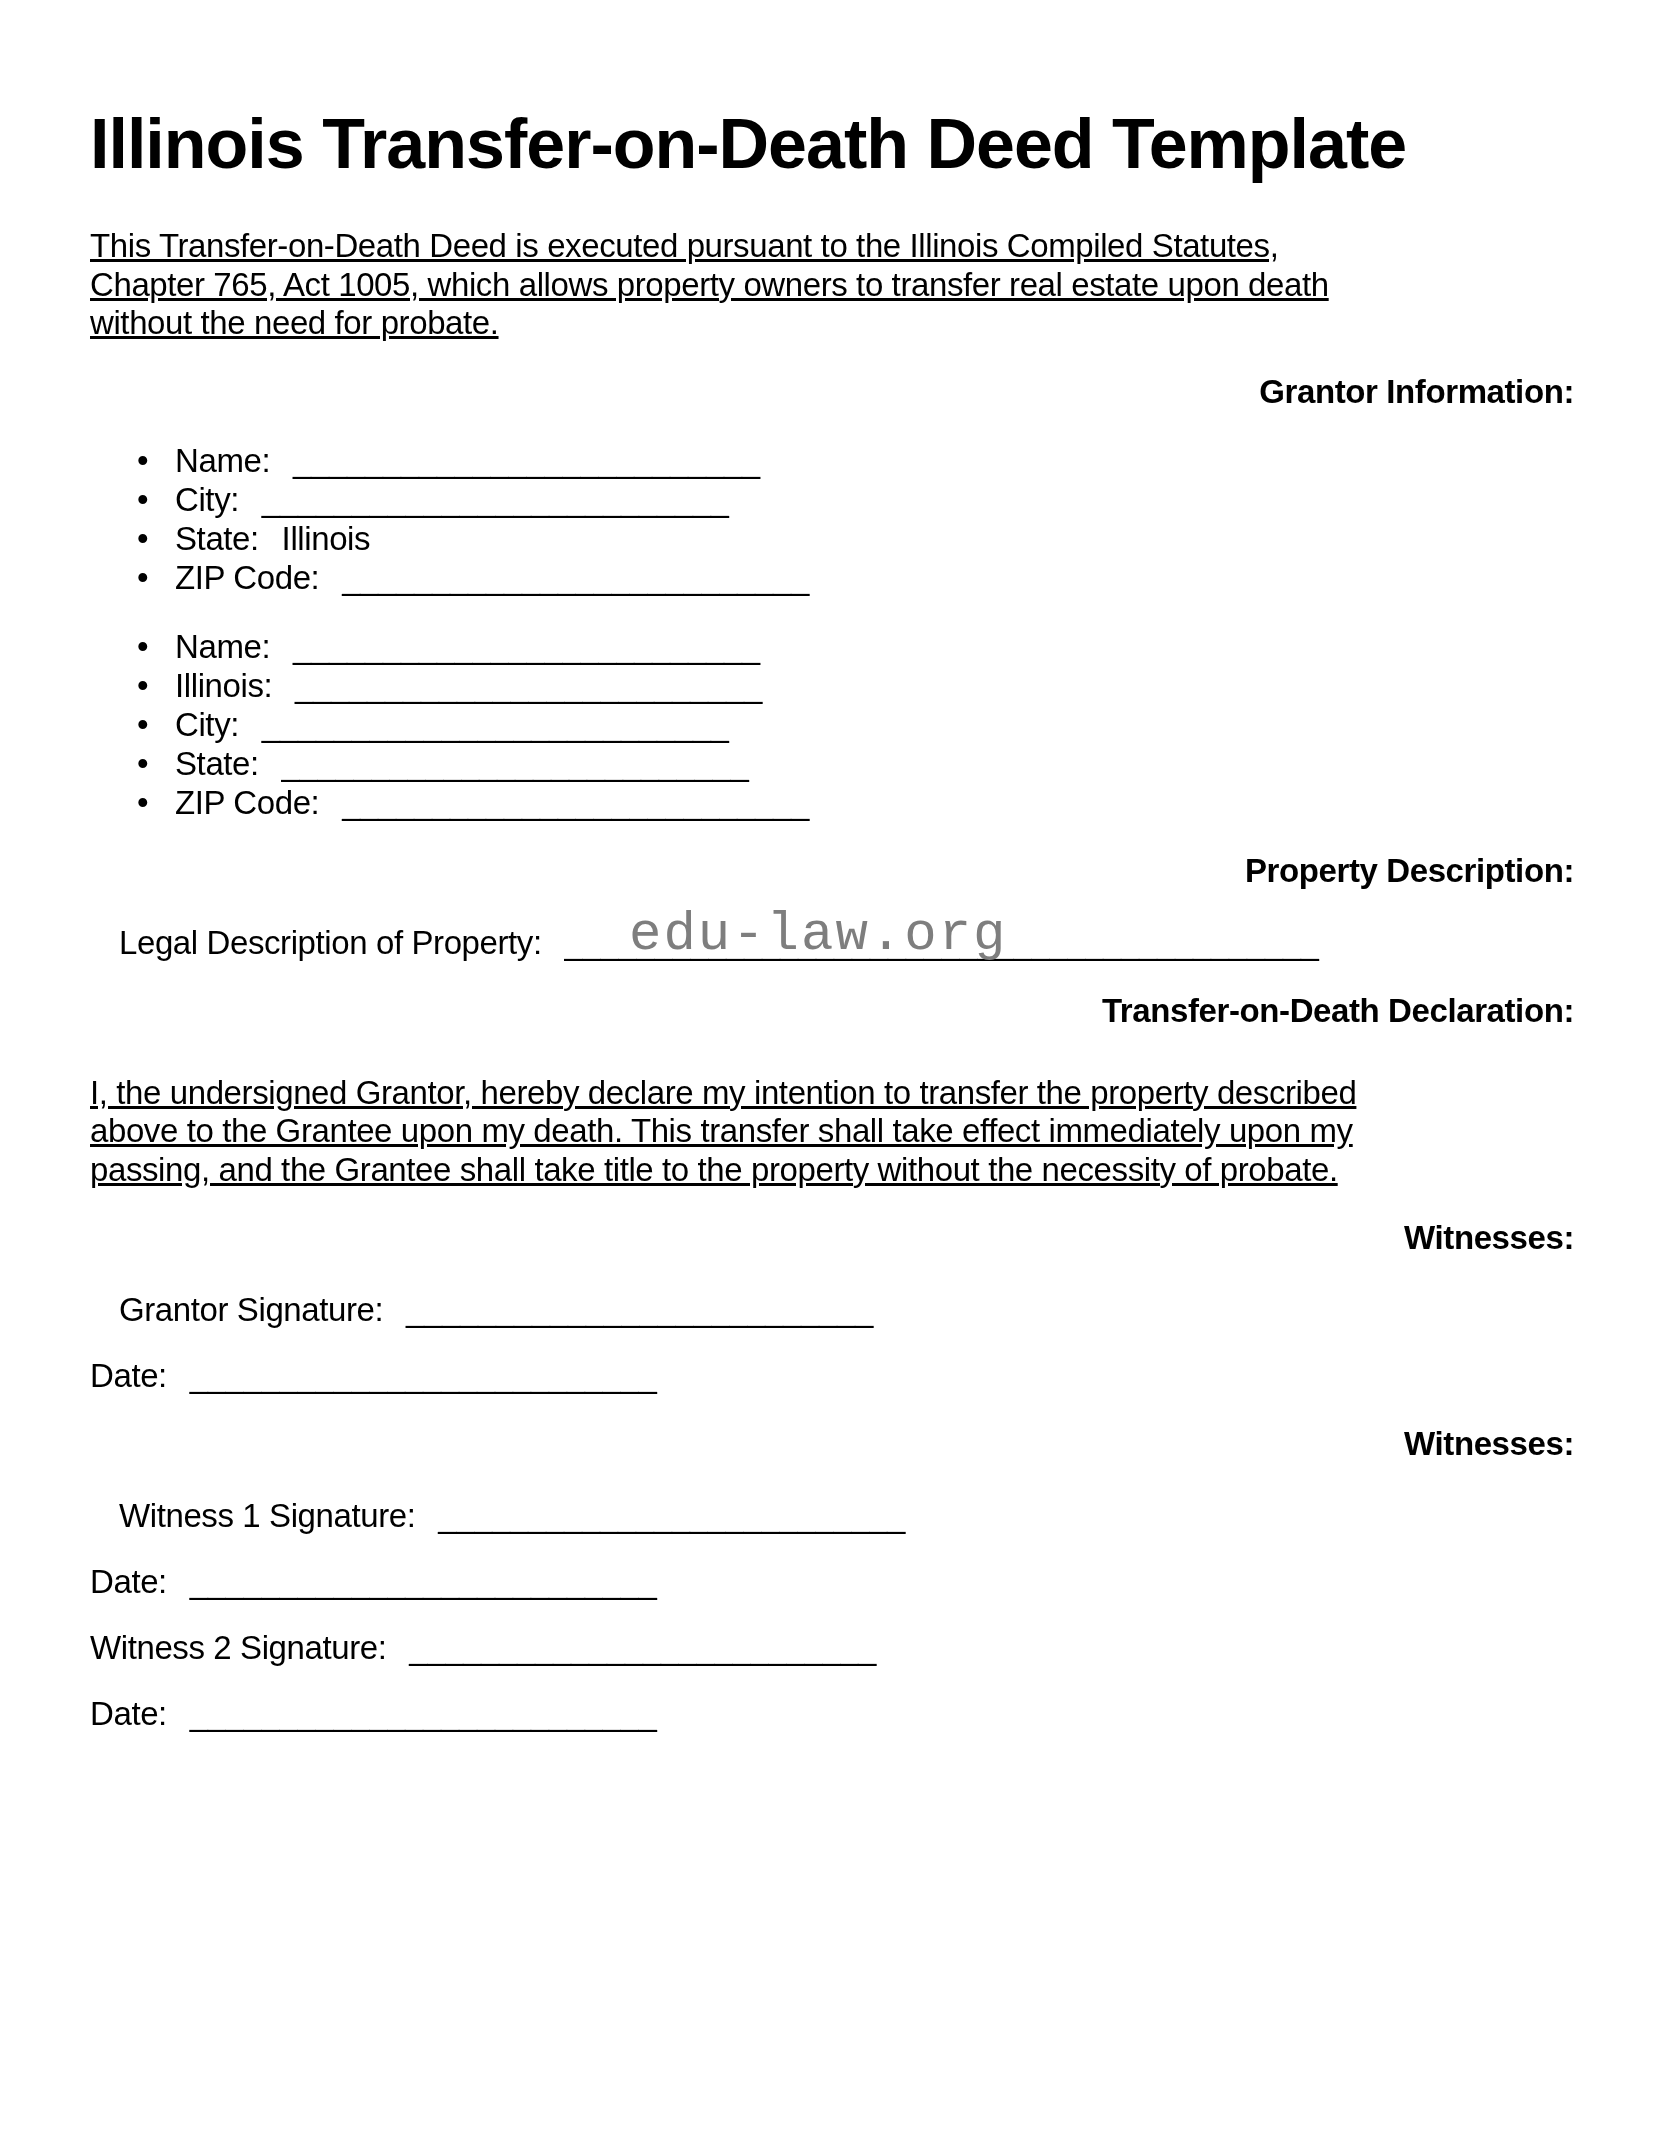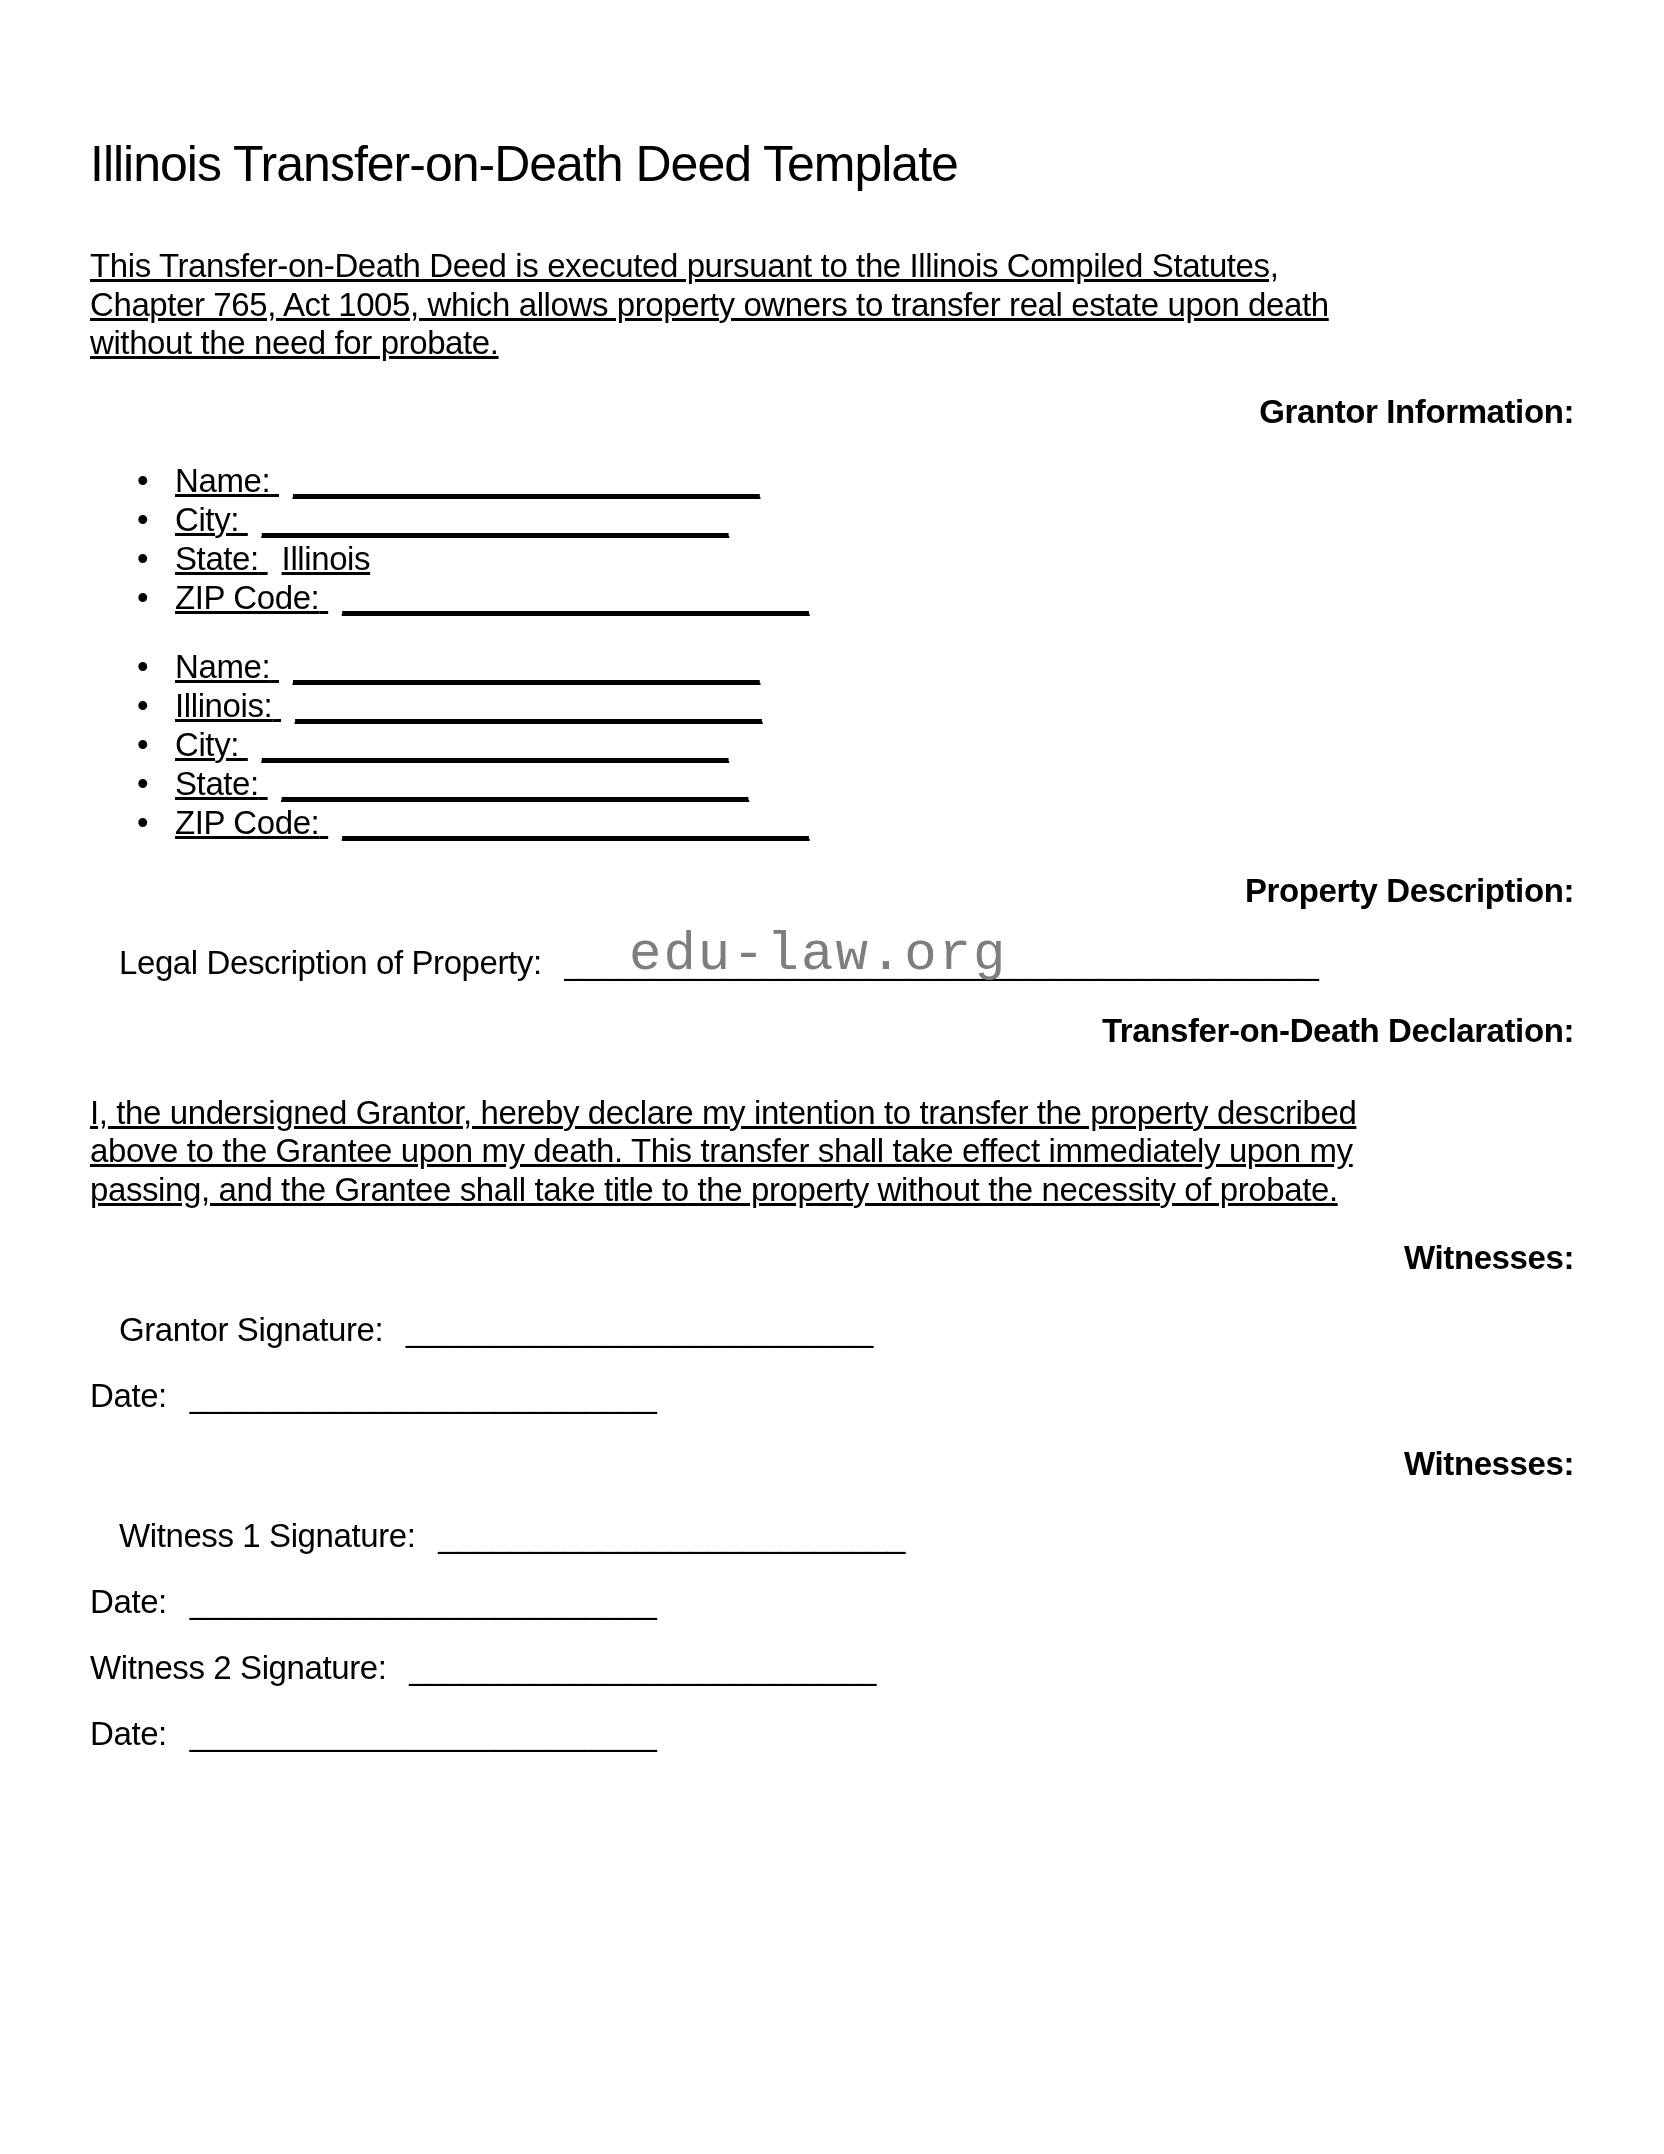--- a/index.html
+++ b/index.html
@@ -11,25 +11,25 @@
     font-family: "Liberation Sans", sans-serif;
     letter-spacing: -0.4px;
     overflow: hidden;
   }
   .page {
     position: relative;
     width: 1484px;
     padding: 70px 90px 0 90px;
   }
   h1.title {
-    font-size: 50px;
+    font-size: 70px;
     line-height: 77px;
-    font-weight: normal;
+    font-weight: bold;
     letter-spacing: -1px;
-    margin: 56px 0 0 0;
+    margin: 36px 0 0 0;
   }
   p.para {
     font-size: 33px;
     line-height: 38.5px;
     margin: 44px 0 0 0;
     white-space: pre-line;
     text-decoration: underline;
   }
   h2.h {
     font-size: 33px;
@@ -41,21 +41,20 @@
   ul.blist {
     list-style: none;
     margin: 30px 0 0 0;
     padding: 0;
   }
   ul.blist li {
     position: relative;
     font-size: 33px;
     line-height: 39px;
     padding-left: 85px;
-    text-decoration: underline;
   }
   .bullet { position: absolute; left: 47px; top: 0; }
   .bullet::before { content: "\2022"; }
   p.row {
     font-size: 33px;
     line-height: 38px;
     margin: 28px 0 0 0;
     position: relative;
   }
   p.row.first { margin-top: 34px; margin-left: 29px; }

